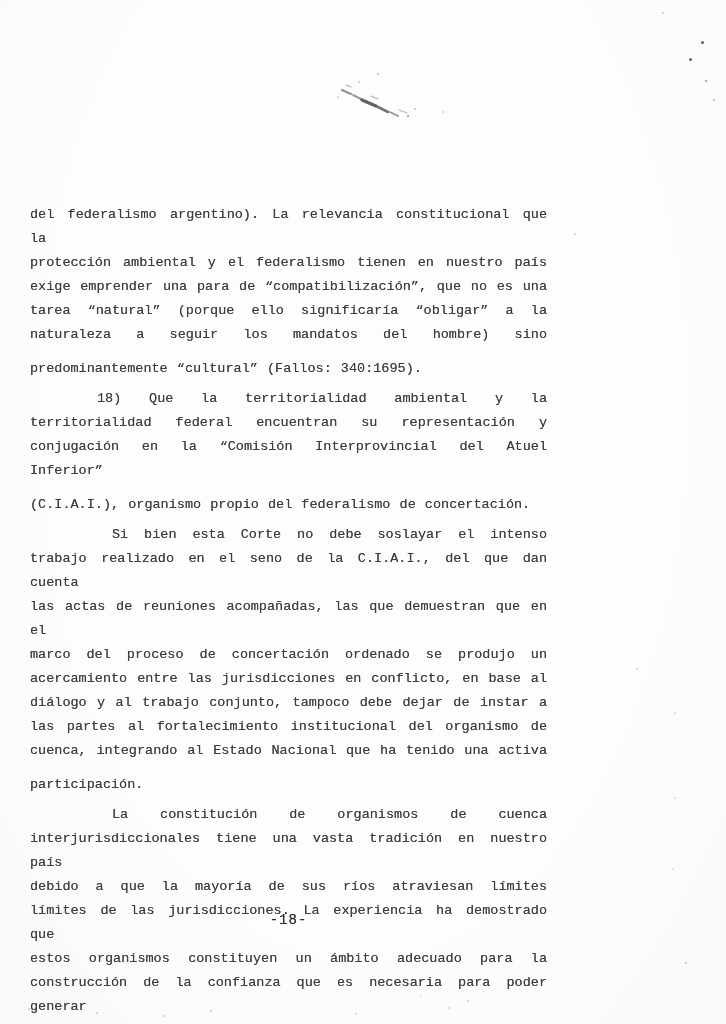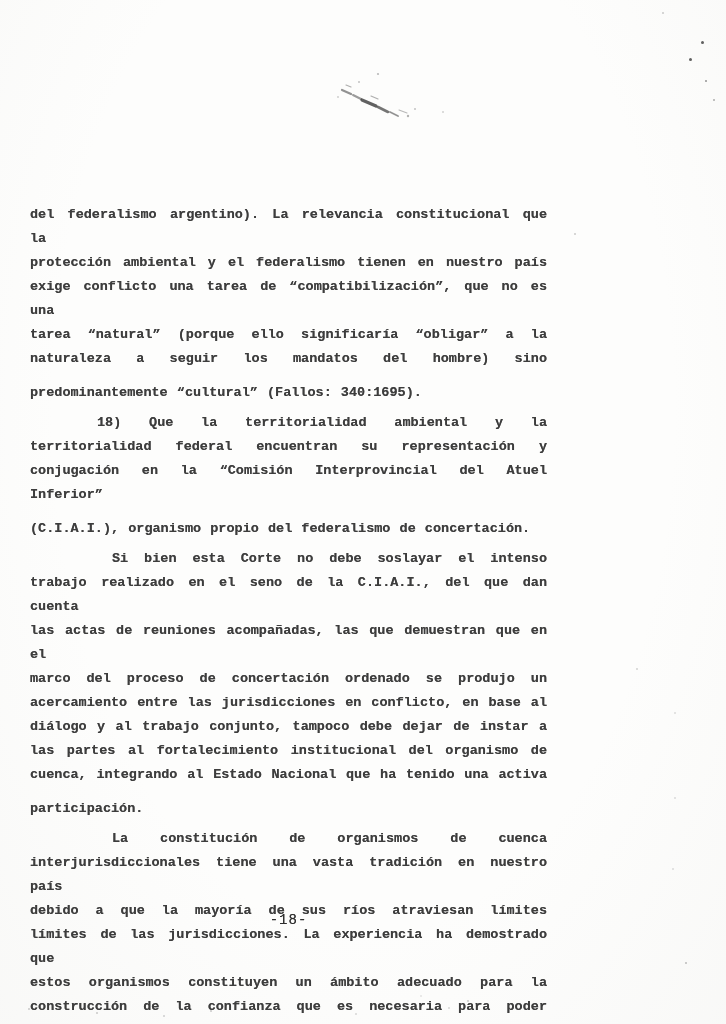--- a/index.html
+++ b/index.html
@@ -35,21 +35,20 @@
     line-height: 24px;
     text-shadow: 0 0 0.6px rgba(70,70,70,0.75);
   }
   .para { margin: 0 0 0 0; }
   .para + .para { margin-top: 6px; }
   .tline {
     text-align: justify;
     text-align-last: justify;
     white-space: normal;
     word-spacing: 1px;
-    font-weight: bold;
   }
   .tline.last { text-align-last: left; margin-top: 10px; }
   .para .tline.first { padding-left: 82px; }
   .para:nth-child(2) .tline.first { padding-left: 67px; }
   .footer {
     position: absolute;
     left: 30px;
     top: 912px;
     width: 517px;
     text-align: center;
@@ -93,21 +92,21 @@
       <circle cx="100" cy="57" r="1.0" opacity="0.35"></circle>
       <circle cx="23" cy="45" r="0.9" opacity="0.3"></circle>
       <circle cx="128" cy="60" r="1.0" opacity="0.25"></circle>
     </g>
   </svg>
 
   <div class="text-block">
       <div class="para">
         <div class="tline">del federalismo argentino). La relevancia constitucional que la</div>
         <div class="tline">protección ambiental y el federalismo tienen en nuestro país</div>
-        <div class="tline">exige conflicto una tarea de “compatibilización”, que no es una</div>
+        <div class="tline">exige emprender una para de “compatibilización”, que no es una</div>
         <div class="tline">tarea “natural” (porque ello significaría “obligar” a la</div>
         <div class="tline">naturaleza a seguir los mandatos del hombre) sino</div>
         <div class="tline last">predominantemente “cultural” (Fallos: 340:1695).</div>
       </div>
       <div class="para">
         <div class="tline first">18) Que la territorialidad ambiental y la</div>
         <div class="tline">territorialidad federal encuentran su representación y</div>
         <div class="tline">conjugación en la “Comisión Interprovincial del Atuel Inferior”</div>
         <div class="tline last">(C.I.A.I.), organismo propio del federalismo de concertación.</div>
       </div>

